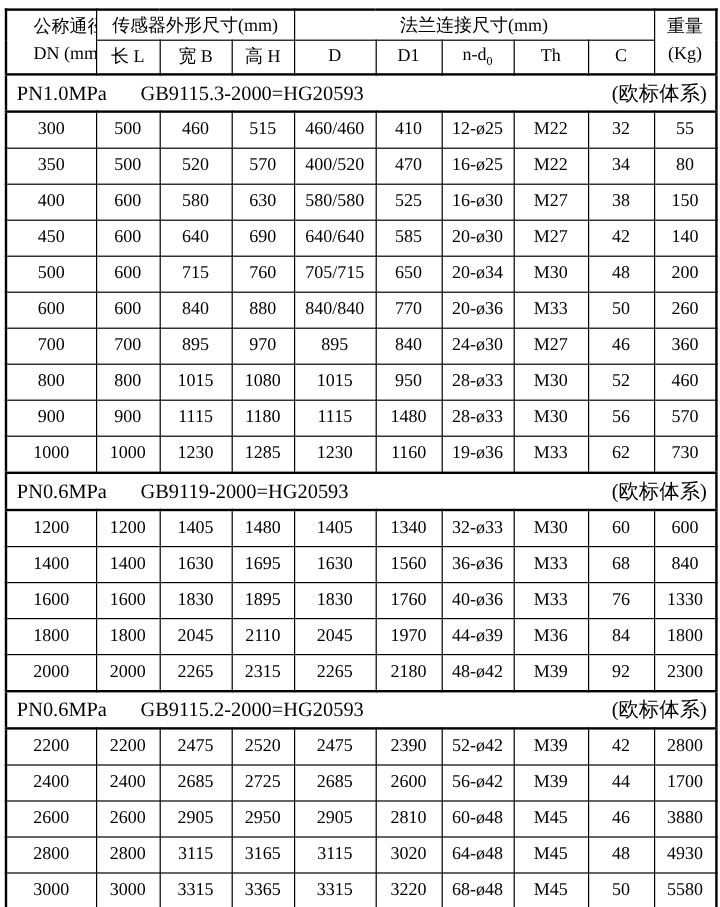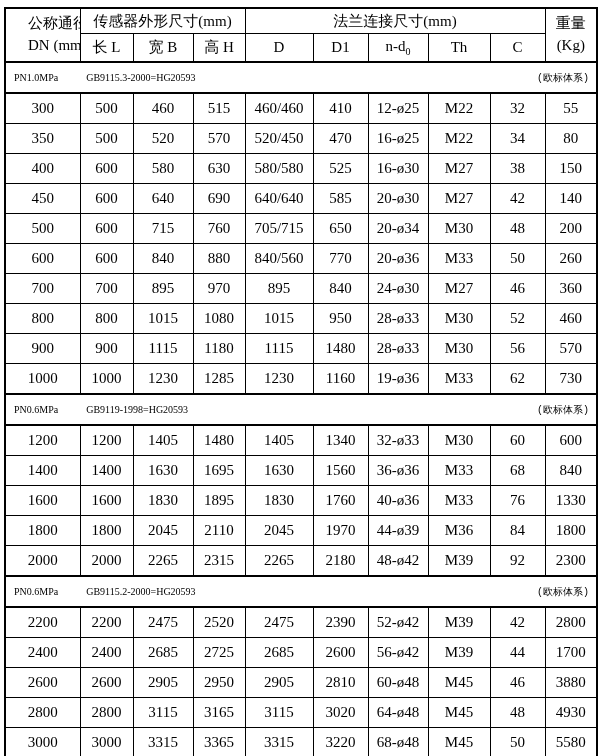--- a/index.html
+++ b/index.html
@@ -37,23 +37,23 @@
   tr.section-row td {
     border-top: 2px solid #000;
     border-bottom: 2px solid #000;
     height: 29px;
   }
   .secrow {
     display: flex;
     align-items: center;
     padding: 0 7px 0 8px;
     gap: 28px;
-    font-size: 10px;
-  }
-  .sec-note { margin-left: auto; font-family: Liberation Mono, monospace; }
+    font-size: 17px;
+  }
+  .sec-note { margin-left: auto; }
   sub { font-size: 10px; }
 </style>
 </head>
 <body>
 
 <table class="spec">
   <colgroup>
     <col style="width:75px">
     <col style="width:53px">
     <col style="width:60px">
@@ -109,21 +109,21 @@
         <td>12-ø25</td>
         <td>M22</td>
         <td>32</td>
         <td>55</td>
       </tr>
       <tr>
         <td>350</td>
         <td>500</td>
         <td>520</td>
         <td>570</td>
-        <td>520/450</td>
+        <td>400/520</td>
         <td>470</td>
         <td>16-ø25</td>
         <td>M22</td>
         <td>34</td>
         <td>80</td>
       </tr>
       <tr>
         <td>400</td>
         <td>600</td>
         <td>580</td>
@@ -157,21 +157,21 @@
         <td>20-ø34</td>
         <td>M30</td>
         <td>48</td>
         <td>200</td>
       </tr>
       <tr>
         <td>600</td>
         <td>600</td>
         <td>840</td>
         <td>880</td>
-        <td>840/560</td>
+        <td>840/840</td>
         <td>770</td>
         <td>20-ø36</td>
         <td>M33</td>
         <td>50</td>
         <td>260</td>
       </tr>
       <tr>
         <td>700</td>
         <td>700</td>
         <td>895</td>
@@ -216,21 +216,21 @@
         <td>1160</td>
         <td>19-ø36</td>
         <td>M33</td>
         <td>62</td>
         <td>730</td>
       </tr>
       <tr class="section-row">
         <td colspan="10">
           <div class="secrow">
             <span class="sec-pressure">PN0.6MPa</span>
-            <span class="sec-standard">GB9119-1998=HG20593</span>
+            <span class="sec-standard">GB9119-2000=HG20593</span>
             <span class="sec-note">(欧标体系)</span>
           </div>
         </td>
       </tr>
       <tr>
         <td>1200</td>
         <td>1200</td>
         <td>1405</td>
         <td>1480</td>
         <td>1405</td>

